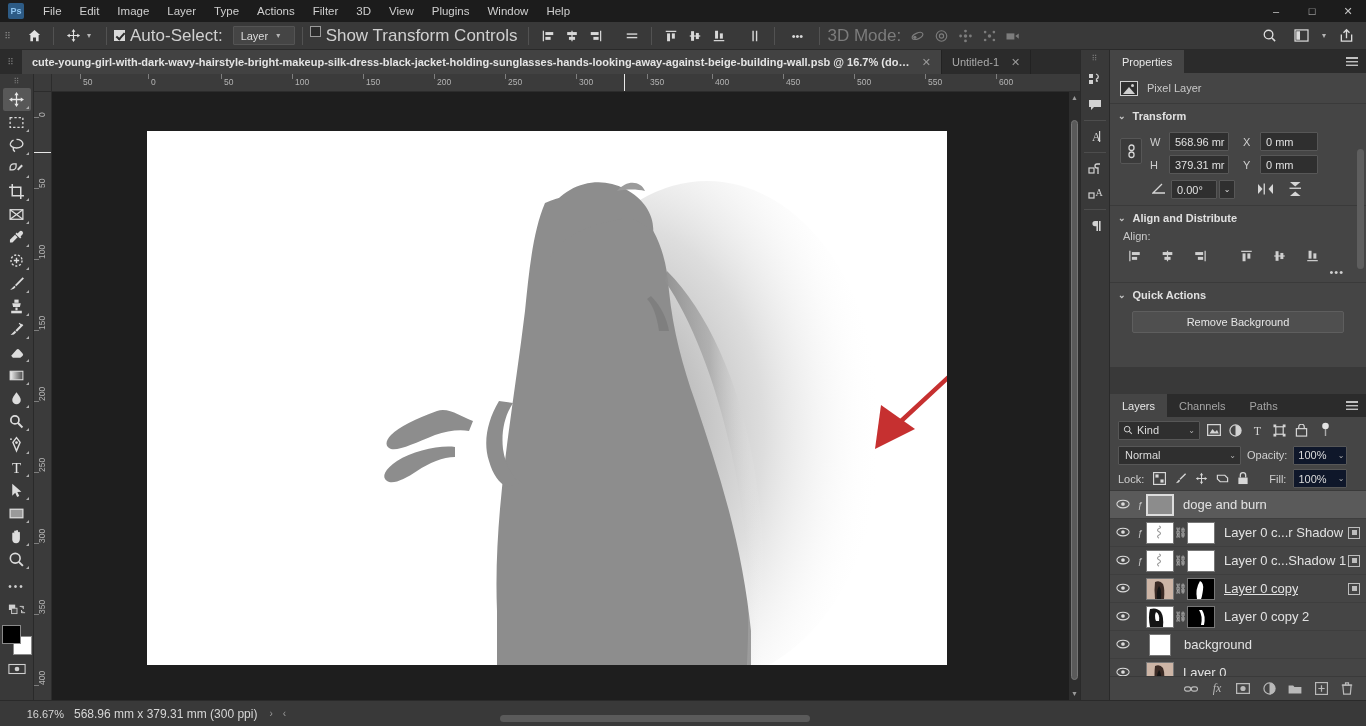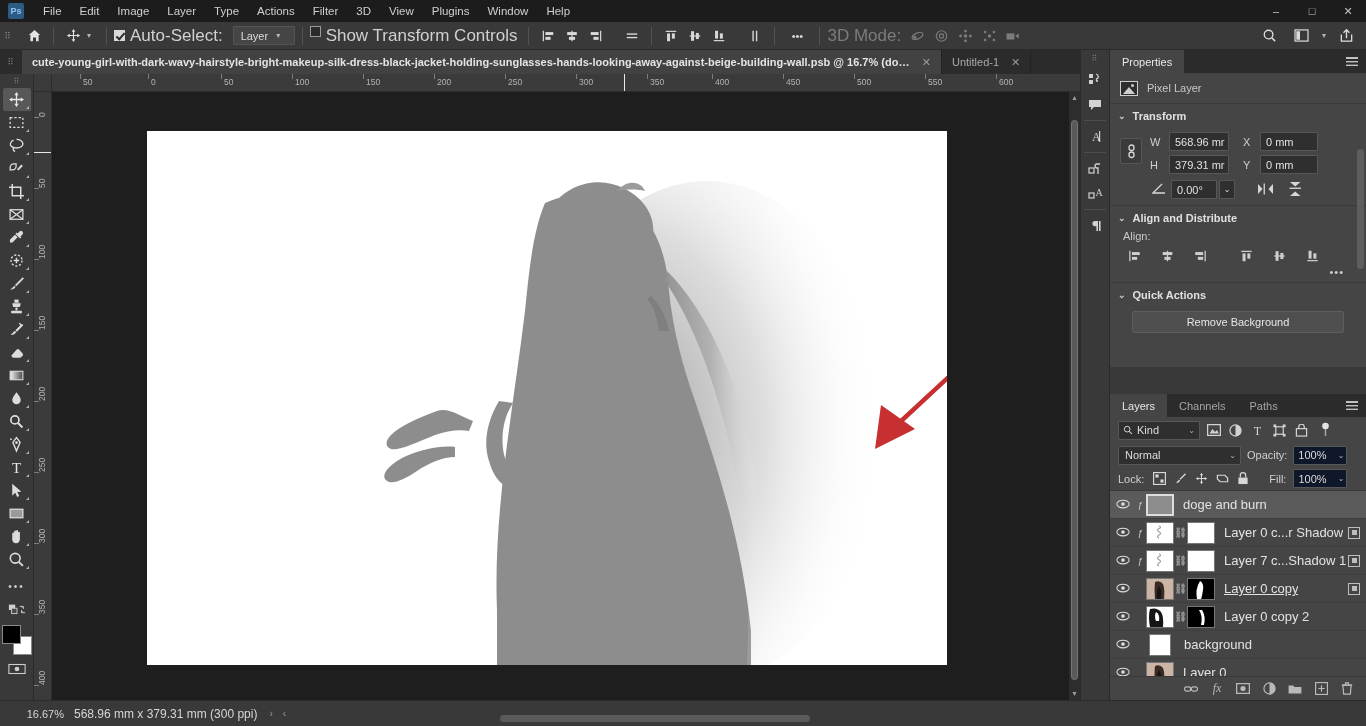--- a/index.html
+++ b/index.html
@@ -1014,21 +1014,21 @@
           </span>
           <span class="fx-col">ƒ</span>
           <span class="thumb">
             <svg width="26" height="20" viewBox="0 0 26 20">
                 <rect width="26" height="20" fill="#fff"></rect>
                 <path d="M12 3 q3 1 0 2.6 q-3 1.6 0 3.2 q3 1.6 0 3.2 q-3 1.6 0 3.2" fill="none" stroke="#9a9a9a" stroke-width="1.1"></path>
               </svg>
           </span>
           <span class="lnk">⛓</span>
           <span class="mask" style="background:#fff;"></span>
-          <span class="lyr-name">Layer 7 c...Shadow 1</span>
+          <span class="lyr-name">Layer 0 c...Shadow 1</span>
           <span class="smart-badge"></span>
         </div>
 
         <div class="lyr">
           <span class="eye">
             <svg width="14" height="10" viewBox="0 0 16 11">
                 <ellipse cx="8" cy="5.5" rx="7" ry="4.4" fill="none" stroke="#dcdcdc" stroke-width="1.2"></ellipse>
                 <circle cx="8" cy="5.5" r="2.1" fill="#dcdcdc"></circle>
               </svg>
           </span>

